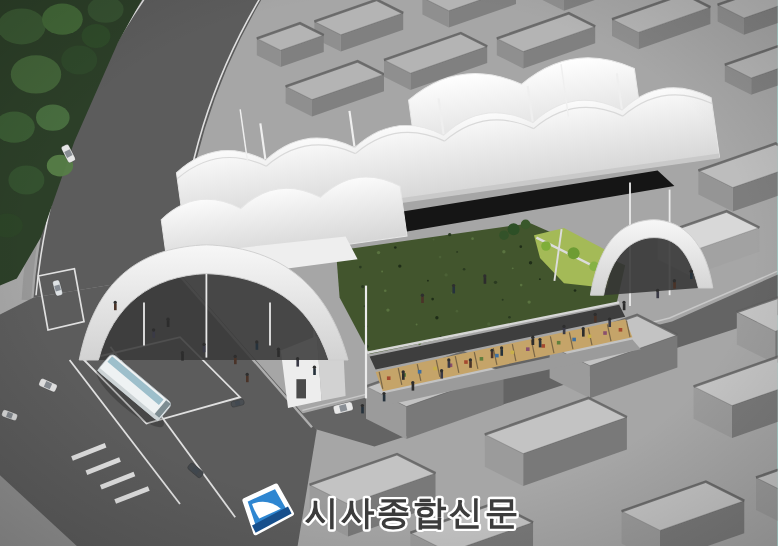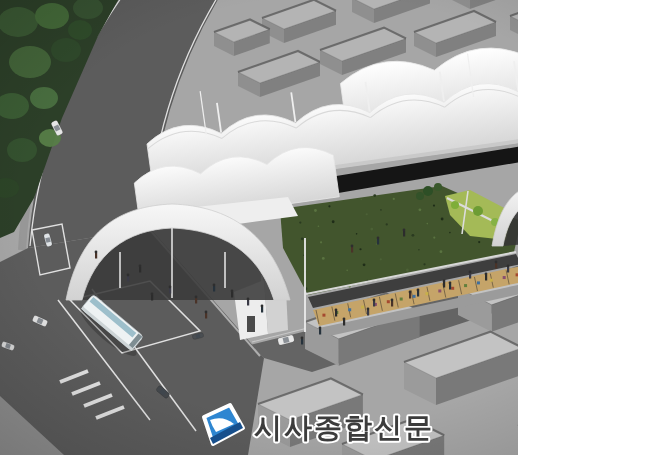--- a/index.html
+++ b/index.html
@@ -1,16 +1,16 @@
 <!DOCTYPE html>
 <html><head>
 <meta charset="utf-8">
 <style>
   html,body{margin:0;padding:0;background:#ffffff;}
-  .frame{position:relative;width:518px;height:455px;overflow:hidden;background:#5eead4;
+  .frame{position:relative;width:648px;height:455px;overflow:hidden;background:#5eead4;
          font-family:"DejaVu Sans","Liberation Sans",sans-serif;}
   .frame svg{position:absolute;left:0;top:0;display:block;}
   .wm-text{font-family:"DejaVu Sans","Liberation Sans",sans-serif;
            font-size:28px;font-weight:bold;letter-spacing:2px;
            stroke:#ffffff;stroke-width:4px;paint-order:stroke;stroke-linejoin:round;}
 </style>
 </head>
 <body>
 
 <div class="frame">

